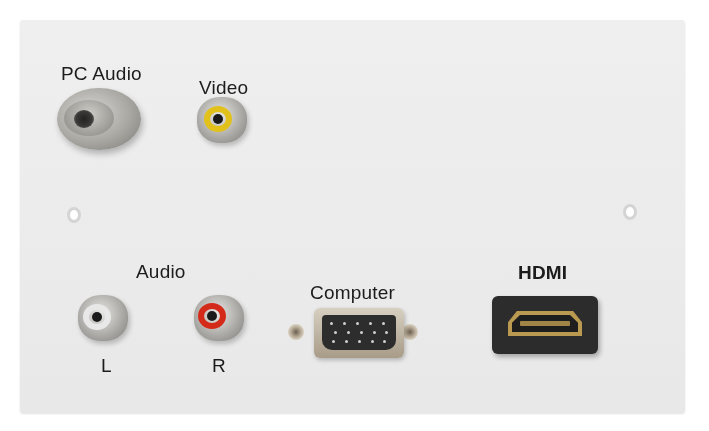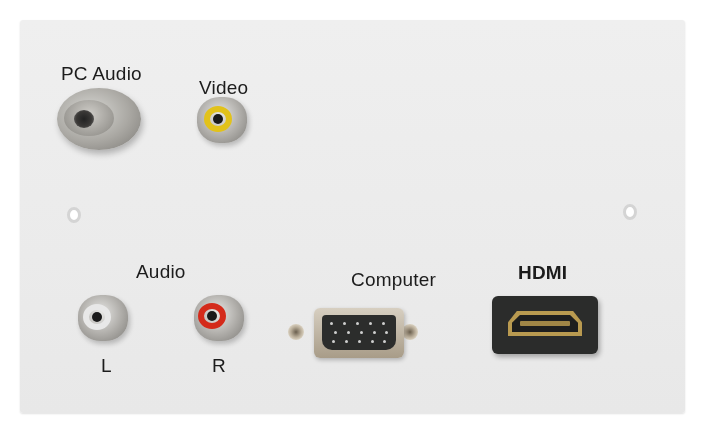--- a/index.html
+++ b/index.html
@@ -89,21 +89,21 @@
 <div class="plate"></div>
 
 <div class="hole" style="left:67px;top:207px;"></div>
 <div class="hole" style="left:623px;top:204px;"></div>
 
 <div class="label" style="left:61px;top:63px;">PC Audio</div>
 <div class="label" style="left:199px;top:77px;">Video</div>
 <div class="label" style="left:136px;top:261px;">Audio</div>
 <div class="label" style="left:101px;top:355px;">L</div>
 <div class="label" style="left:212px;top:355px;">R</div>
-<div class="label" style="left:310px;top:269px;margin-left:41px;">Computer</div>
+<div class="label" style="left:310px;top:282px;">Computer</div>
 <div class="label" style="left:518px;top:262px;font-weight:bold;">HDMI</div>
 
 <div>
   <div class="pc-audio-flange"></div>
   <div class="pc-audio-barrel"></div>
   <div class="pc-audio-hole"></div>
 </div>
 
 <div>
   <div class="rca" style="left:197px;top:97px;"></div>

